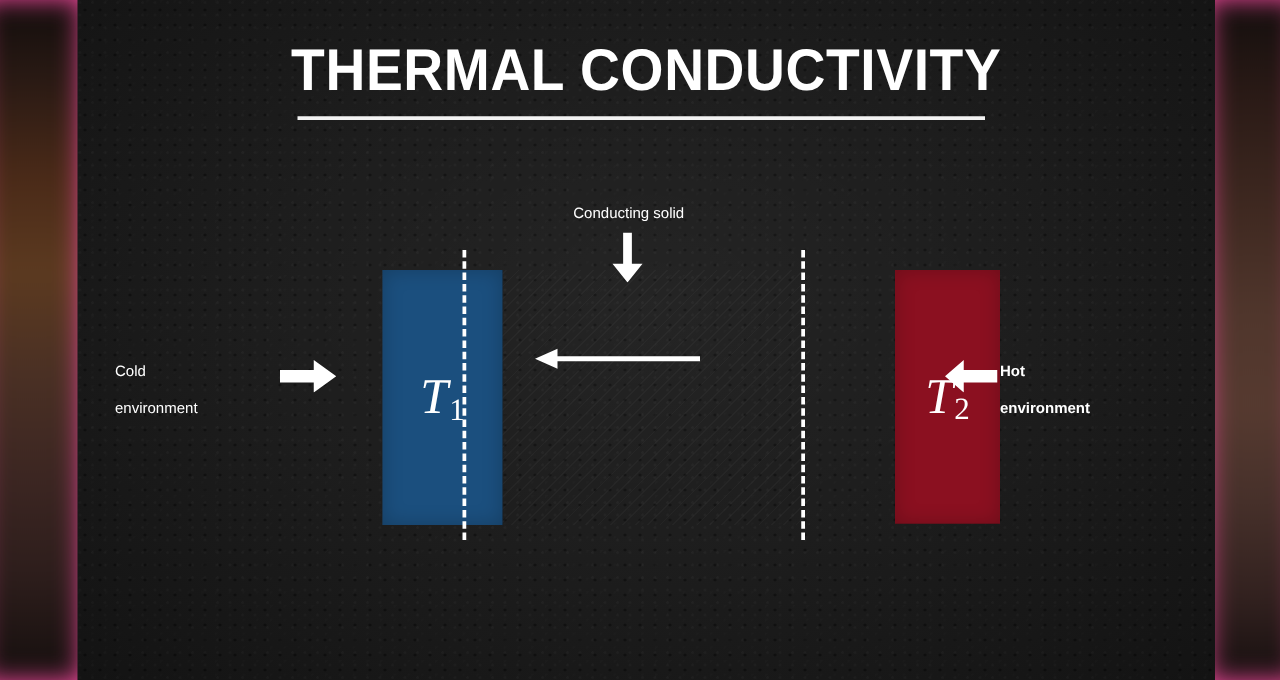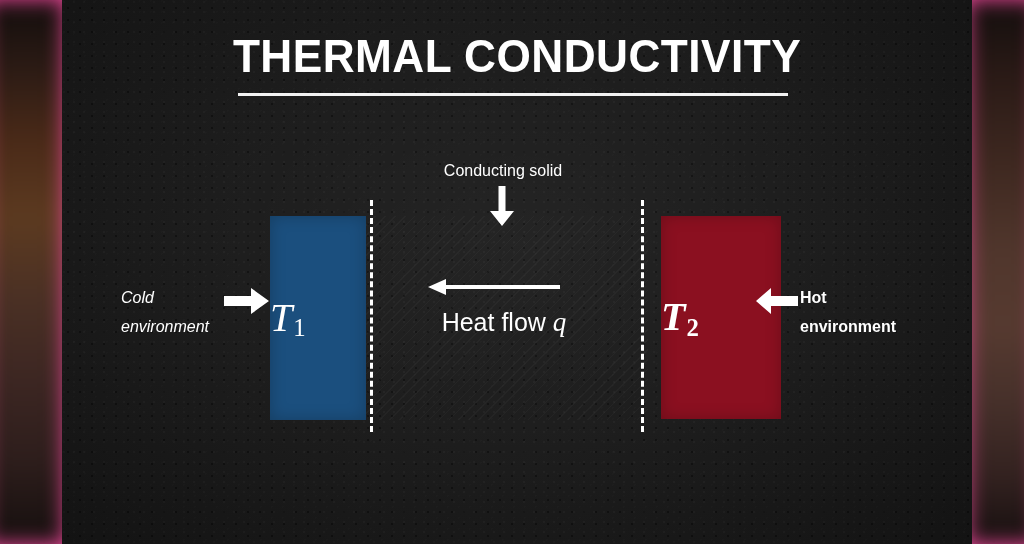--- a/index.html
+++ b/index.html
@@ -124,42 +124,42 @@
         transparent 7px);
     z-index: 2;
   }
 
   
   .temp-block {
     position: absolute;
     z-index: 4;
     display: flex;
     align-items: center;
-    justify-content: flex-start;
+    justify-content: center;
     color: #ffffff;
     font-family: "Liberation Serif", serif;
     font-style: italic;
     font-size: 40px;
+    margin-left: 36px;
   }
   #block-cold {
     left: 270px;
     top: 216px;
     width: 96px;
     height: 204px;
     background: #1b4f7e;
     box-shadow: inset 0 0 16px rgba(0,0,0,0.22);
   }
   #block-hot {
-    left: 661px;
+    left: 680px;
     top: 216px;
-    width: 120px;
+    width: 84px;
     height: 203px;
     background: #8b1020;
     box-shadow: inset 0 0 16px rgba(0,0,0,0.22);
-    font-weight: bold;
   }
   .temp-block sub {
     font-size: 0.62em;
     font-style: normal;
     vertical-align: -0.22em;
     margin-left: 1px;
   }
 
   
   .dashed-line {
@@ -171,37 +171,36 @@
     z-index: 5;
   }
   #dash-left  { left: 370px; }
   #dash-right { left: 641px; }
 
   
   .label {
     position: absolute;
     color: #ffffff;
     font-family: "Liberation Sans", sans-serif;
-    font-size: 16px;
+    font-size: 12px;
     line-height: 29px;
     z-index: 6;
     white-space: pre-line;
   }
   #label-conducting {
     left: 383px;
     top: 156px;
     width: 240px;
     text-align: center;
   }
   #label-cold {
-    left: 121px;
+    left: 92px;
     top: 283px;
     width: 120px;
     text-align: left;
-    font-style: italic;
   }
   #label-hot {
     left: 800px;
     top: 283px;
     width: 145px;
     text-align: left;
     font-weight: bold;
   }
   #label-heatflow {
     left: 398px;
@@ -259,21 +258,20 @@
       <path d="M11.5 0 H18.5 V25 H27 L15 40 L3 25 H11.5 Z" fill="#ffffff"></path>
     </svg>
   </div>
 
   <div id="arrow-heatflow" class="arrow">
     <svg width="132" height="18" viewBox="0 0 132 18">
       <path d="M0 9 L18 1 L18 7 L132 7 L132 11 L18 11 L18 17 Z" fill="#ffffff"></path>
     </svg>
   </div>
 
-  <div id="label-heatflow" class="label"><span>Heat flow </span><span class="sym">q</span></div>
 
   <div id="label-cold" class="label">Cold
 environment</div>
 
   <div id="arrow-cold" class="arrow">
     <svg width="45" height="26" viewBox="0 0 45 26">
       <path d="M0 8 H27 V0 L45 13 L27 26 V18 H0 Z" fill="#ffffff"></path>
     </svg>
   </div>
 

